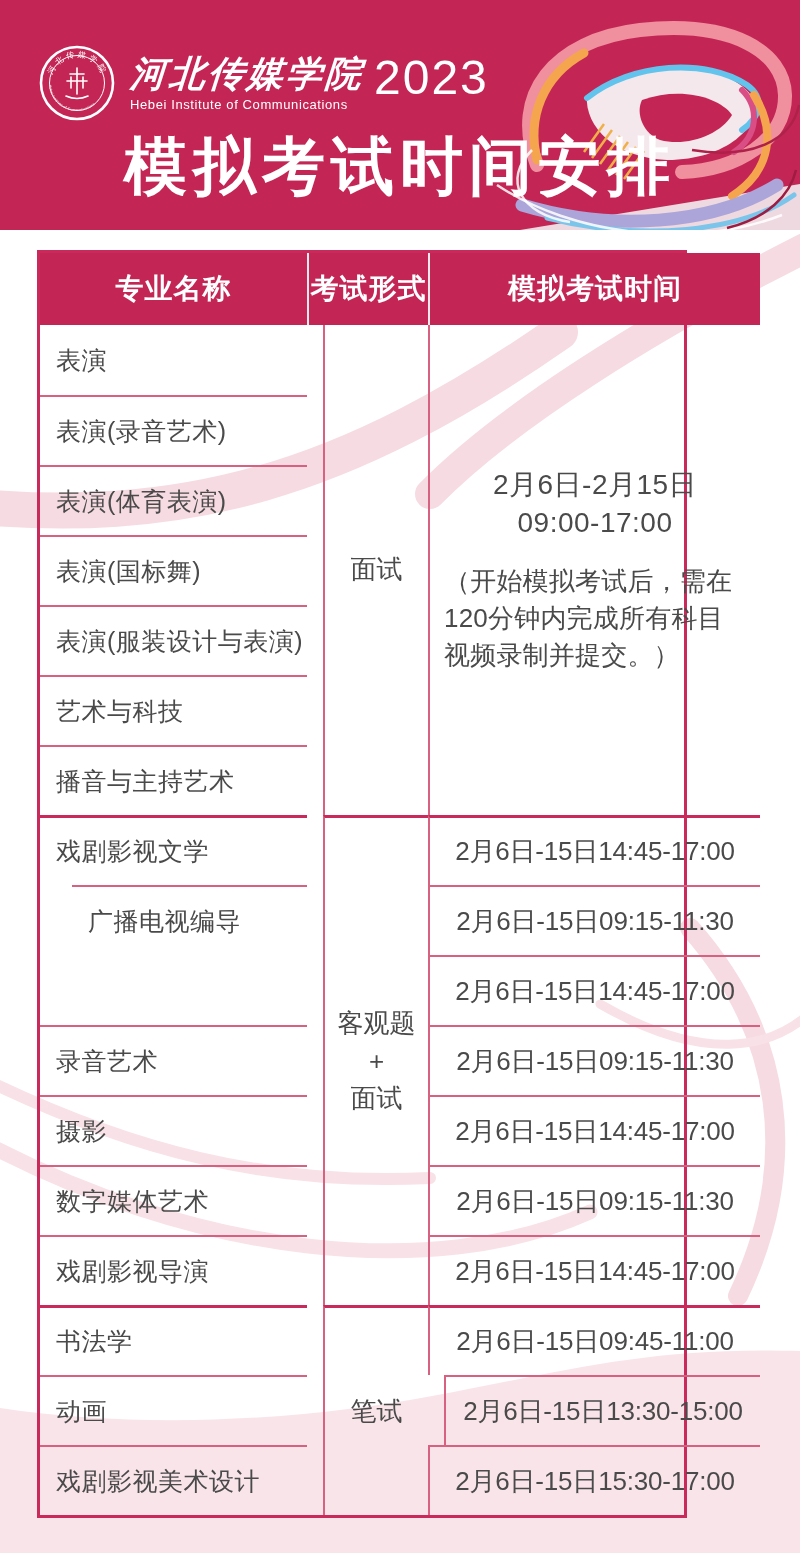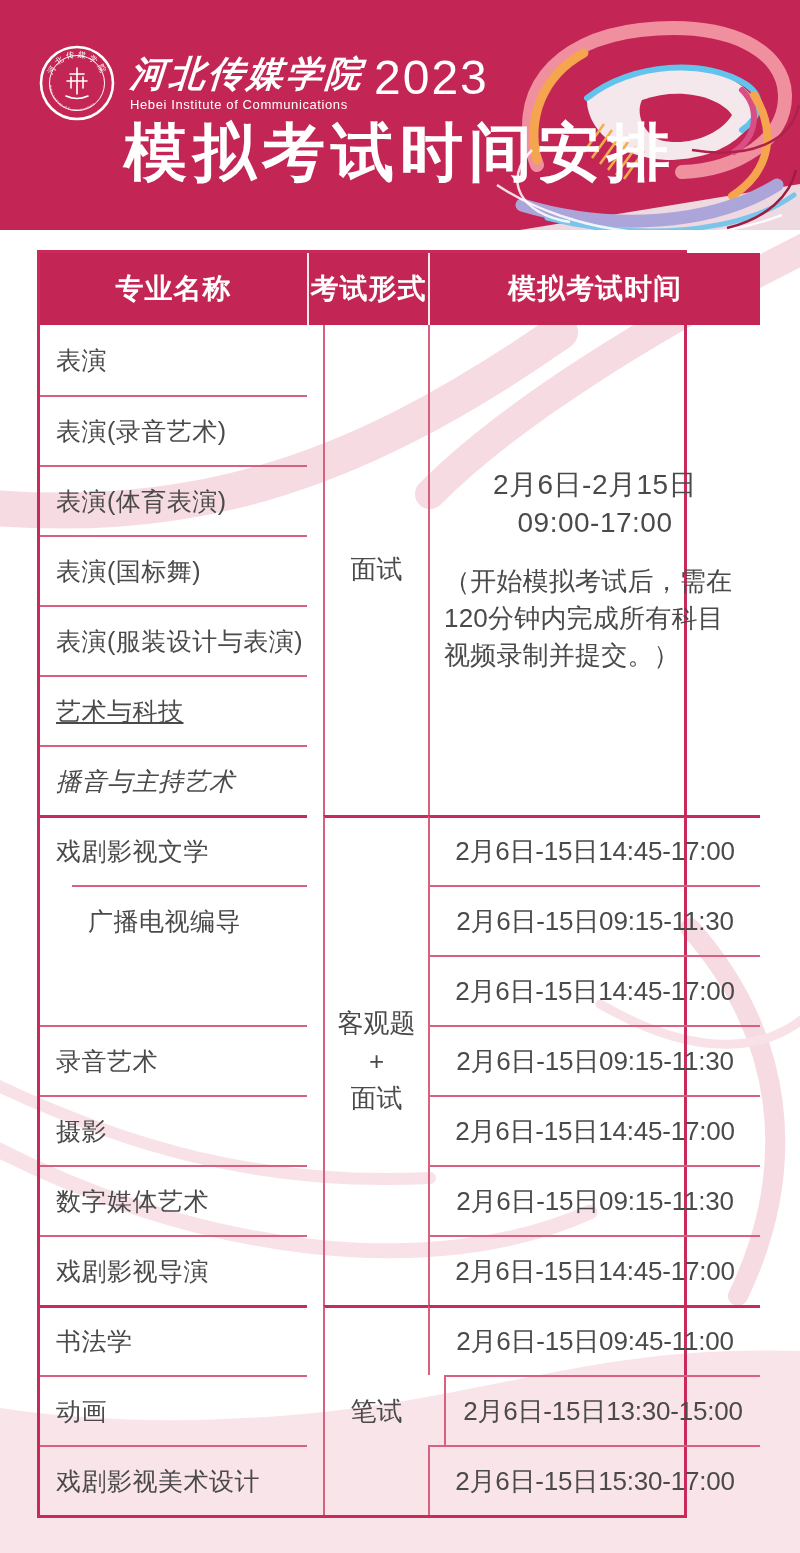--- a/index.html
+++ b/index.html
@@ -29,21 +29,21 @@
   .school-cn{
     font-family:"DejaVu Serif","Liberation Serif",serif;font-weight:bold;font-style:italic;
     color:#fff;font-size:36px;letter-spacing:3px;line-height:1.1;transform:skewX(-4deg);
   }
   .school-en{color:#fff;font-size:13px;letter-spacing:.6px;margin-top:4px;white-space:nowrap;}
   .year-label{
     position:absolute;left:374px;top:50px;color:#fff;font-size:48px;font-weight:400;
     letter-spacing:2px;z-index:3;
   }
   .poster-title{
-    position:absolute;left:0;top:110px;width:800px;text-align:center;color:#fff;
+    position:absolute;left:0;top:124px;width:800px;text-align:center;color:#fff;
     font-family:"DejaVu Serif","Liberation Serif",serif;font-weight:bold;
     font-size:63px;letter-spacing:6px;z-index:5;white-space:nowrap;
   }
   .swirl{position:absolute;left:492px;top:0;width:308px;height:230px;z-index:4;}
   .band-wedge{position:absolute;left:0;top:0;width:800px;height:230px;z-index:3;}
   
   .schedule-table{
     position:absolute;left:37px;top:250px;width:650px;z-index:1;
     display:grid;grid-template-columns:267px 121px 332px;
     grid-template-rows:72px repeat(17,70px);
@@ -142,22 +142,22 @@
 
 <div class="schedule-table">
     <div class="cell th" style="grid-area: 1 / 1;">专业名称</div>
     <div class="cell th wsep" style="grid-area: 1 / 2;">考试形式</div>
     <div class="cell th wsep" style="grid-area: 1 / 3;">模拟考试时间</div>
     <div class="cell c1" style="grid-area: 2 / 1;">表演</div>
     <div class="cell c1 row-top" style="grid-area: 3 / 1;">表演(录音艺术)</div>
     <div class="cell c1 row-top" style="grid-area: 4 / 1;">表演(体育表演)</div>
     <div class="cell c1 row-top" style="grid-area: 5 / 1;">表演(国标舞)</div>
     <div class="cell c1 row-top" style="grid-area: 6 / 1;">表演(服装设计与表演)</div>
-    <div class="cell c1 row-top" style="grid-area: 7 / 1; text-decoration: underline;">艺术与科技</div>
-    <div class="cell c1 row-top" style="grid-area: 8 / 1; font-style: italic;">播音与主持艺术</div>
+    <div class="cell c1 row-top" style="grid-area: 7 / 1;">艺术与科技</div>
+    <div class="cell c1 row-top" style="grid-area: 8 / 1;">播音与主持艺术</div>
     <div class="cell c2 vline" style="grid-area: 2 / 2 / span 7;">面试</div>
     <div class="cell c3 vline" style="grid-area: 2 / 3 / span 7;">
       <div class="time-block">
         <div class="time-main">2月6日-2月15日</div>
         <div class="time-sub">09:00-17:00</div>
         <div class="time-note">（开始模拟考试后，需在120分钟内完成所有科目视频录制并提交。）</div>
       </div>
     </div>
     <div class="cell c1 sec-top" style="grid-area: 9 / 1;">戏剧影视文学</div>
     <div class="cell c1 row-top" style="grid-area: 10 / 1; margin-left: 32px;">广播电视编导</div>

